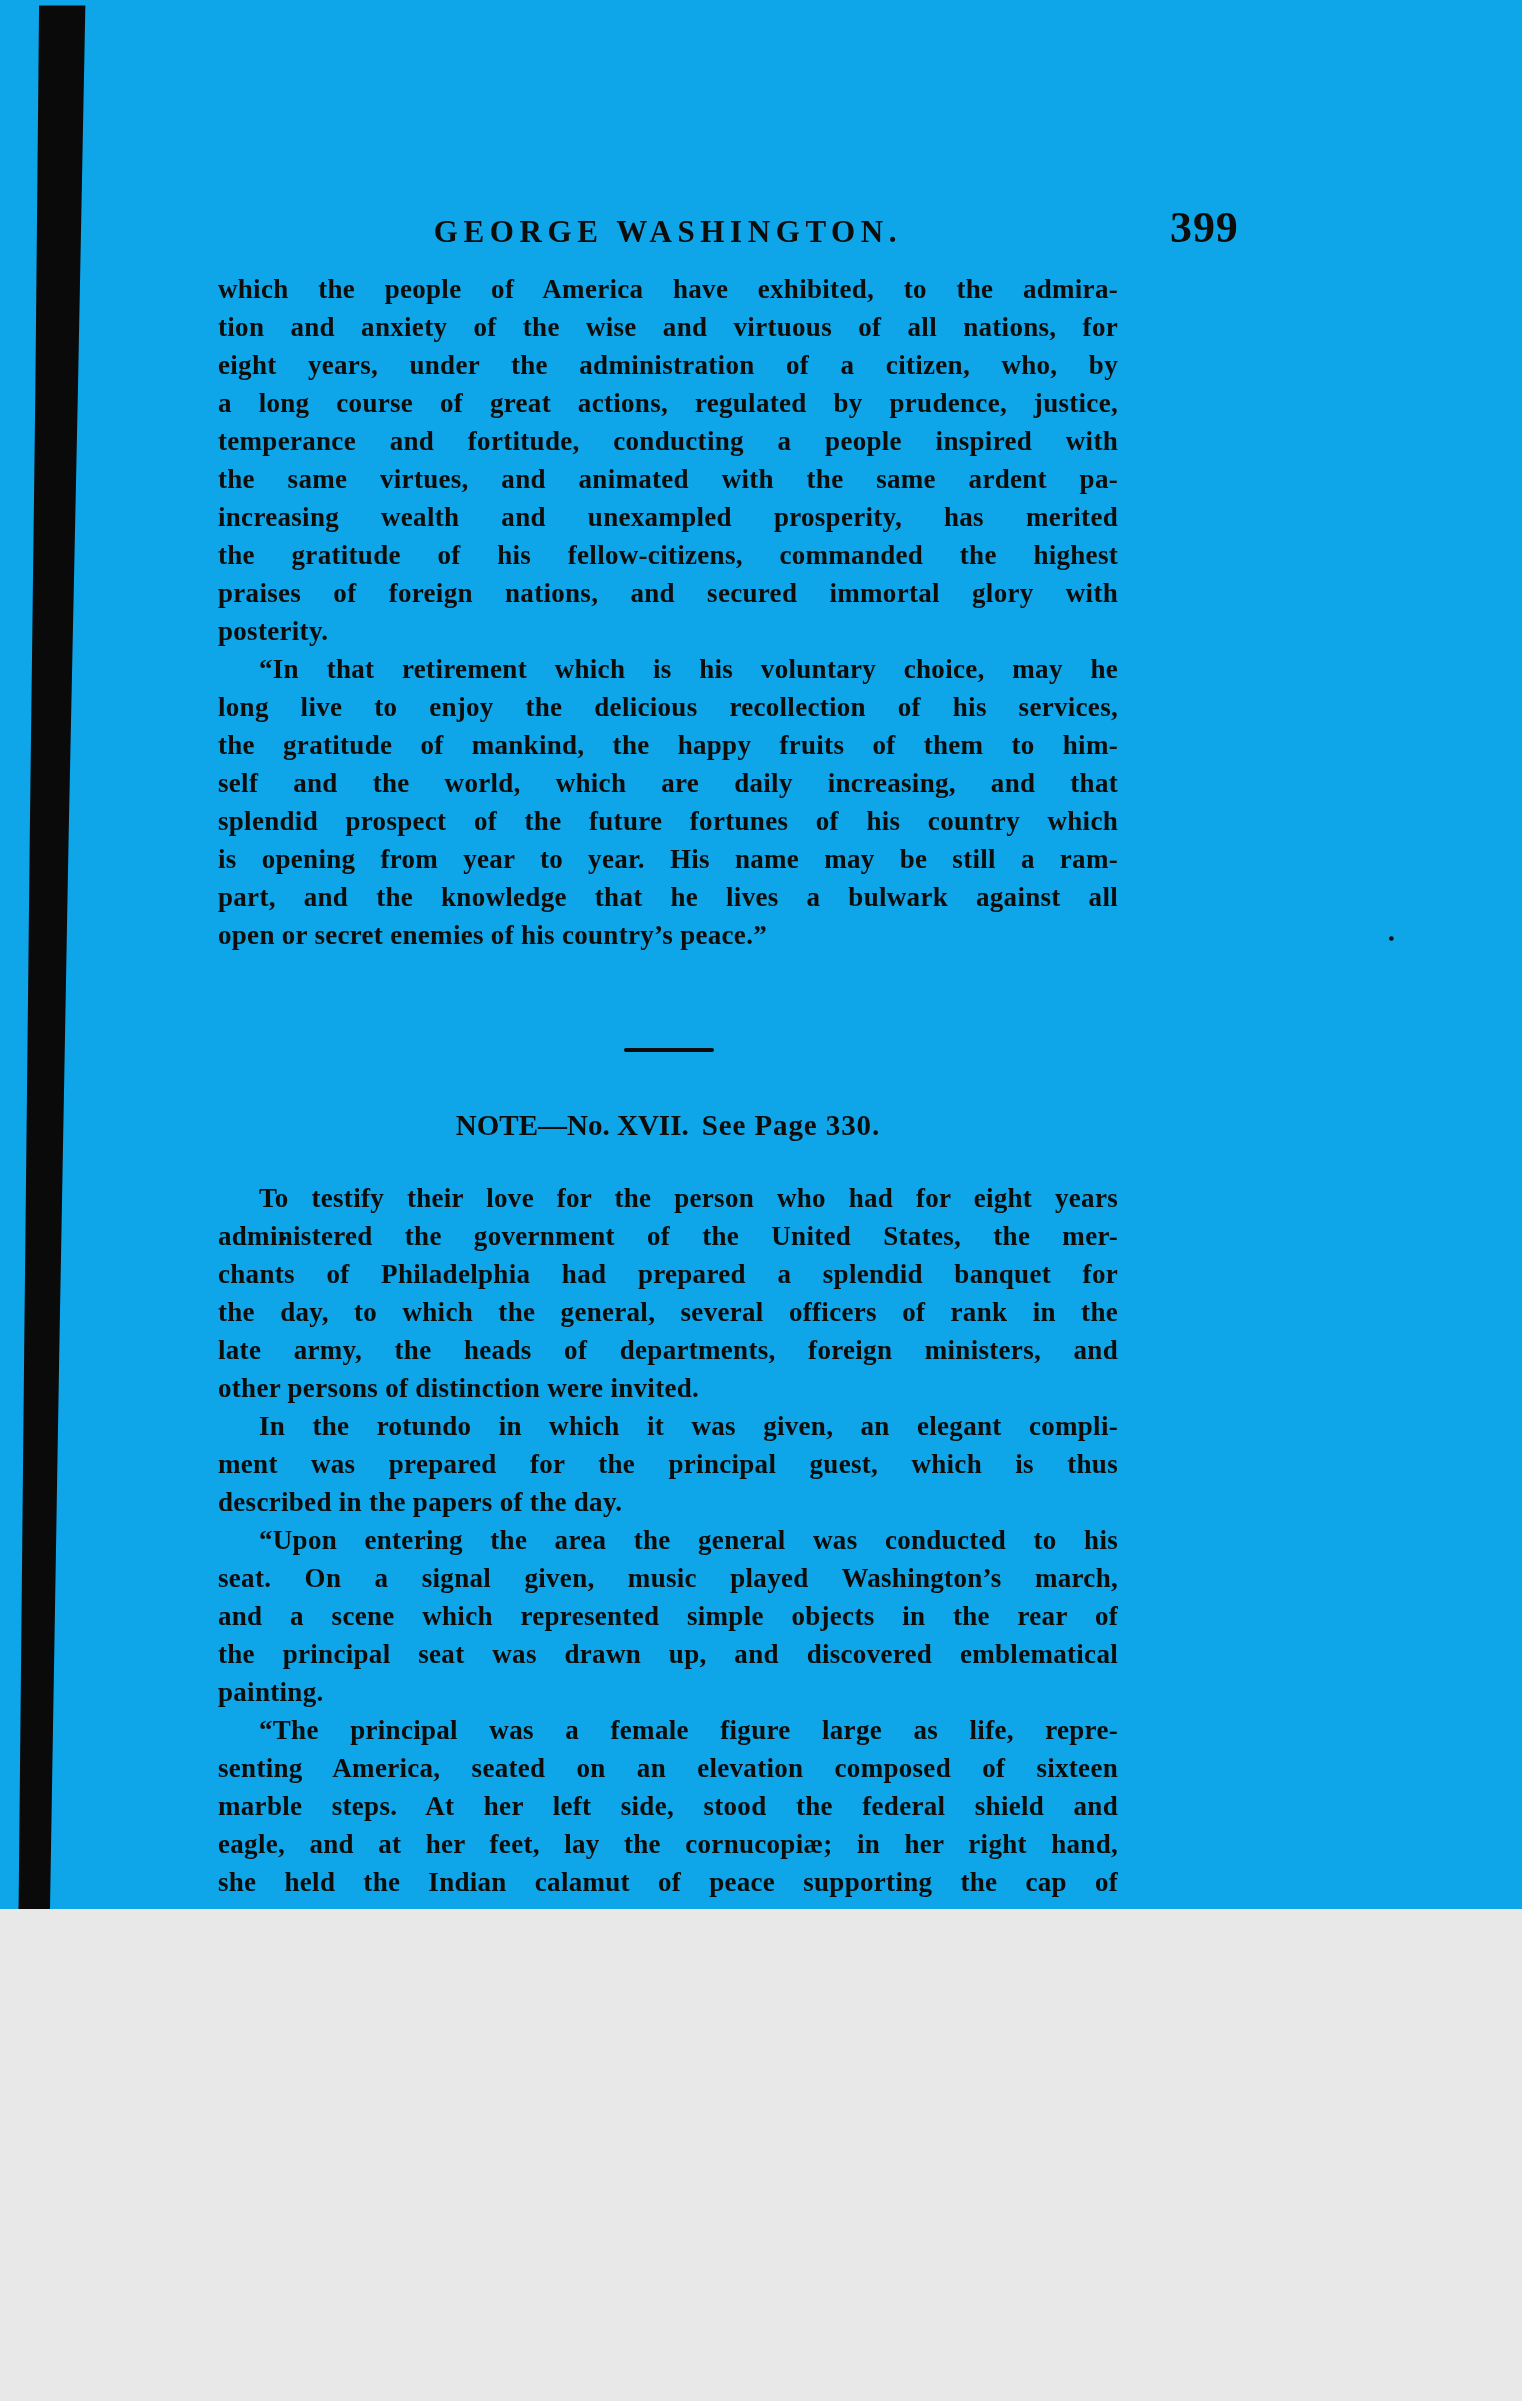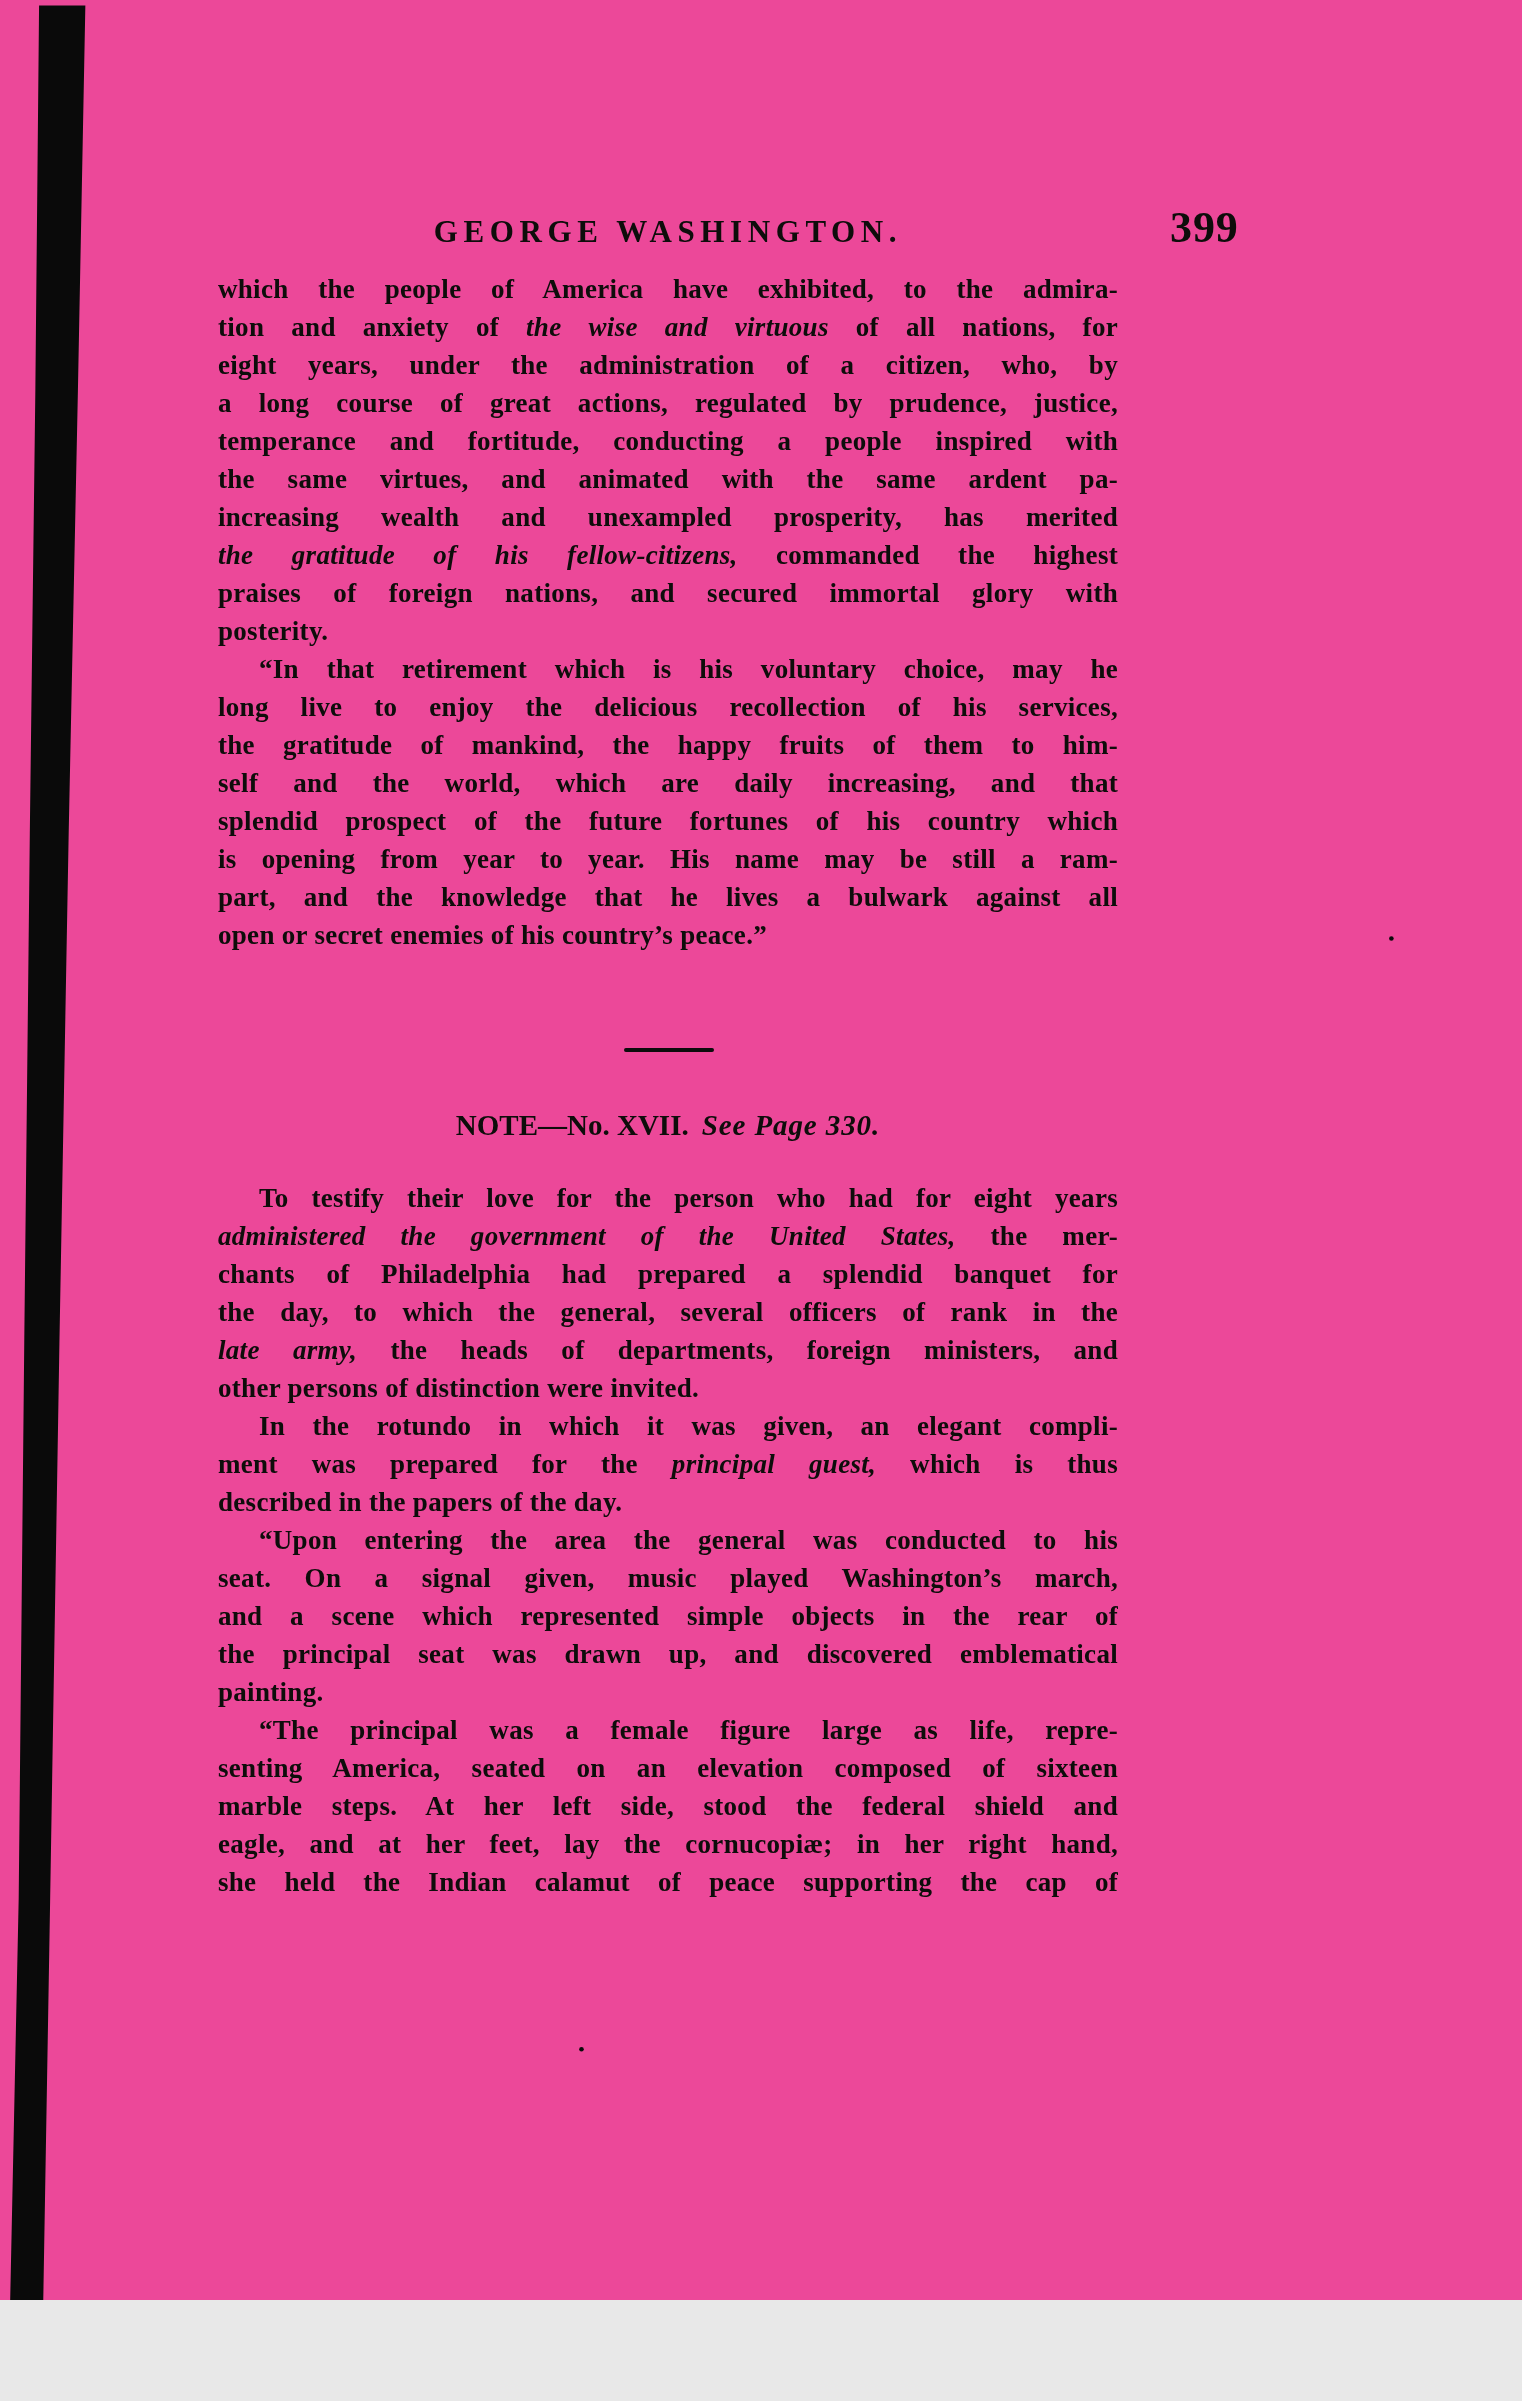--- a/index.html
+++ b/index.html
@@ -1,19 +1,19 @@
 <!DOCTYPE html>
 <html style="font-size:15px"><head>
 <meta charset="utf-8">
 <style>
   html,body{margin:0;padding:0;background:#e8e8e8;}
   #scan-page{
     position:relative;
-    width:1523px;height:2300px;
-    background:#ec4899;
+    width:1523px;height:1909px;
+    background:#0ea5e9;
     overflow:hidden;
     font-family:"Liberation Serif", serif;
     color:#0e0d0b;
   }
   
   #running-header{
     position:absolute;left:218px;top:214px;width:900px;
     text-align:center;
     font-size:31px;font-weight:700;
     letter-spacing:5.6px;
@@ -32,21 +32,21 @@
   }
   #text-block-1{top:270px;}
   #text-block-2{top:1179px;}
   .line{
     height:38px;line-height:38px;
     text-align:justify;text-align-last:justify;
     overflow:visible;white-space:normal;
   }
   .line.flush-last{text-align-last:left;}
   .line.ind{text-indent:41px;}
-  .it{font-style:italic;}
+  .it{}
   
   #section-divider{
     position:absolute;left:624px;top:1048px;
     width:90px;height:3.7px;background:#0c0c0c;border-radius:1.9px;
   }
   
   #note-heading{
     position:absolute;left:218px;top:1109px;width:900px;
     text-align:center;font-size:29px;font-weight:700;
     white-space:nowrap;

